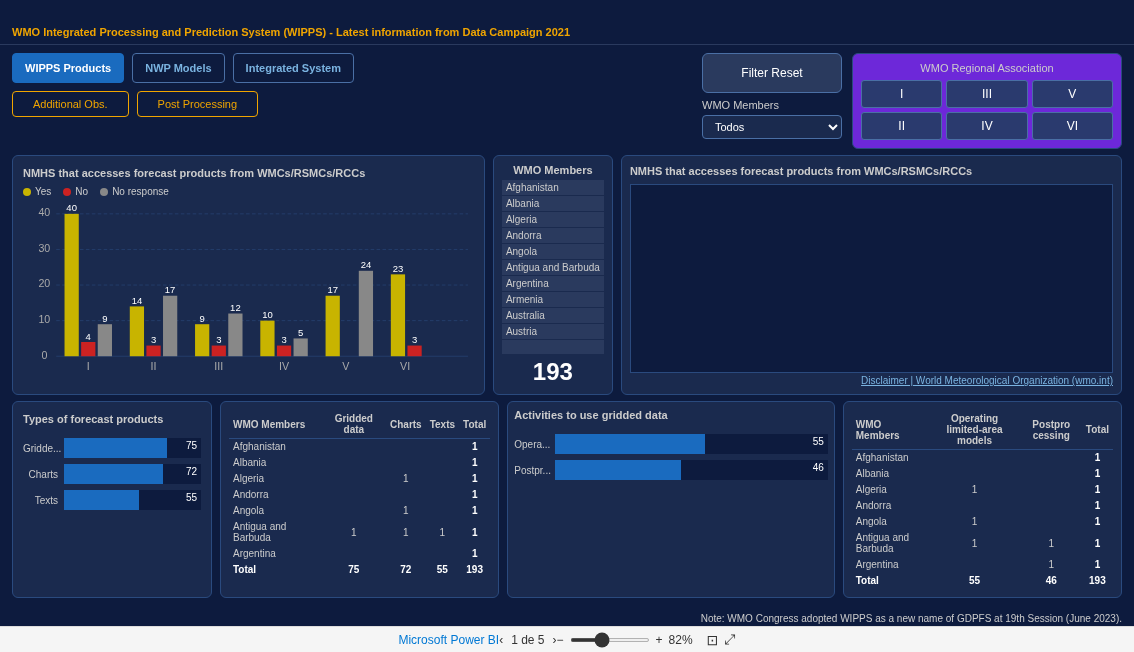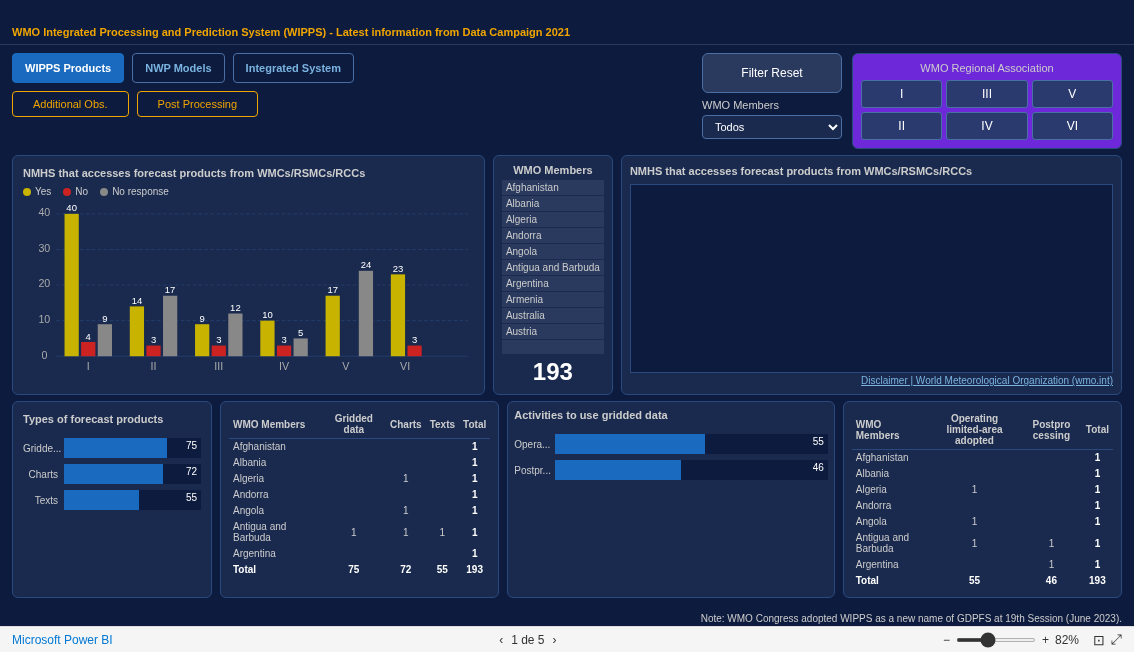--- a/index.html
+++ b/index.html
@@ -369,21 +369,21 @@
       padding: 8px;
       flex: 1;
       overflow: hidden;
     }
 
     
     .footer {
       background: #f5f5f5;
       padding: 4px 12px;
       display: flex;
-      justify-content: space-between;
+      justify-content: center;
       align-items: center;
       border-top: 1px solid #ddd;
     }
     .footer-link {
       color: #0078d4;
       font-size: 12px;
       text-decoration: none;
     }
     .footer-nav {
       display: flex;
@@ -698,21 +698,21 @@
             <span class="horiz-bar-value">46</span>
           </div>
         </div>
       </div>
 
       <div class="right-table-panel">
         <table class="data-table">
           <thead>
             <tr>
               <th class="left">WMO Members</th>
-              <th>Operating limited-area adopted</th>
+              <th>Operating limited-area models</th>
               <th>Postpro cessing</th>
               <th>Total</th>
             </tr>
           </thead>
           <tbody>
             <tr>
               <td class="left">Afghanistan</td>
               <td></td>
               <td></td>
               <td class="bold">1</td>

